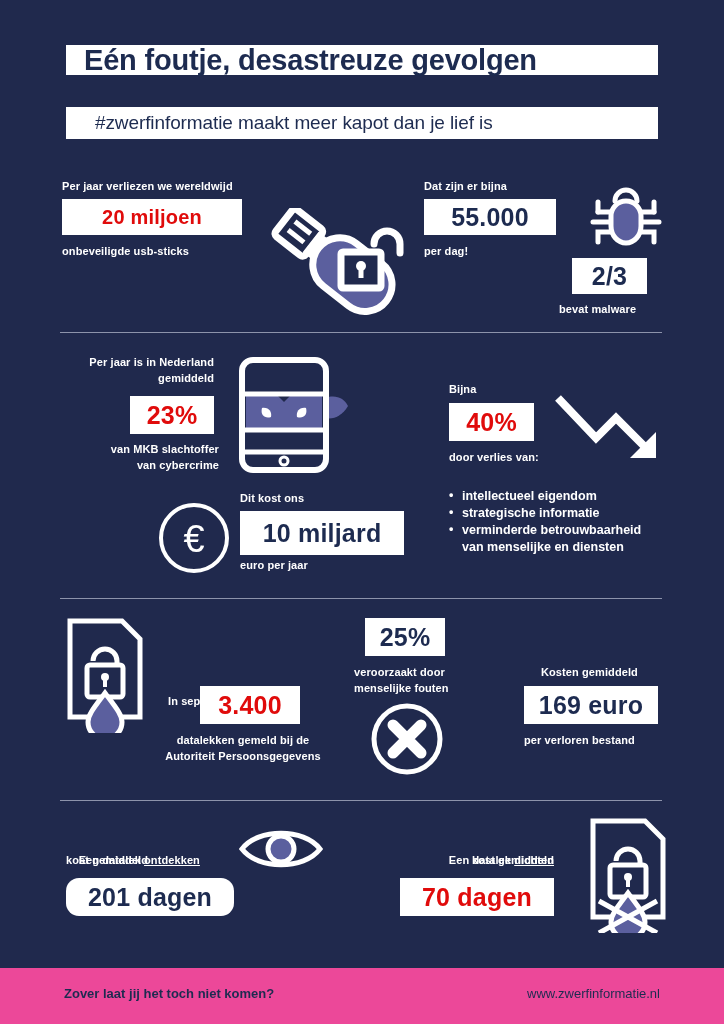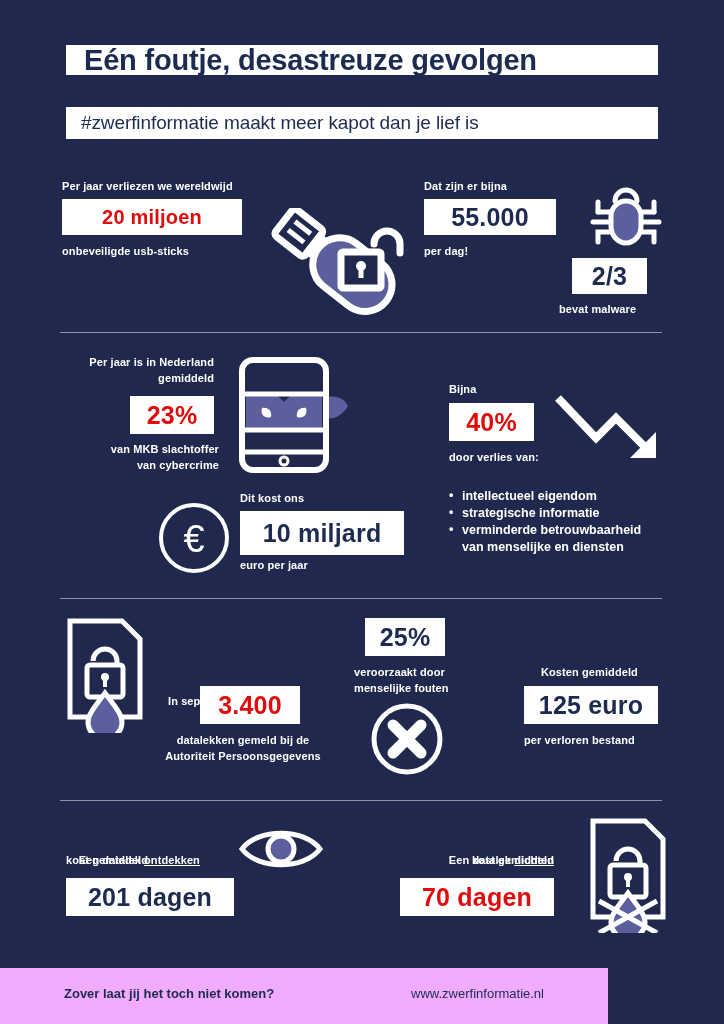--- a/index.html
+++ b/index.html
@@ -51,36 +51,36 @@
     left: 66px; top: 45px; width: 592px; height: 30px;
     color: #1d2b50;
     font-size: 29px; font-weight: bold;
     padding-left: 18px;
     letter-spacing: -0.2px;
   }
   #hdr-sub {
     left: 66px; top: 107px; width: 592px; height: 32px;
     color: #1d2b50;
     font-size: 19px; font-weight: normal;
-    padding-left: 15px;
+    padding-left: 29px;
     letter-spacing: -0.1px;
   }
 
   
   .divider {
     position: absolute;
     left: 60px; width: 602px; height: 1px;
     background: #8d93ab;
   }
 
   
   #footer {
     position: absolute;
-    left: 0; top: 968px; width: 608px; height: 56px;
-    background: #f0abfc;
+    left: 0; top: 968px; width: 724px; height: 56px;
+    background: #ec4899;
   }
   #footer-left {
     position: absolute; left: 64px; top: 18px;
     color: #1d2b50; font-size: 13px; font-weight: bold;
   }
   #footer-right {
     position: absolute; right: 64px; top: 18px;
     color: #1d2b50; font-size: 13px; font-weight: normal;
   }
 
@@ -236,32 +236,32 @@
   <div class="lbl" style="left:354px; top:664px;">veroorzaakt door</div>
   <div class="lbl" style="left:354px; top:680px;">menselijke fouten</div>
 
   <svg class="icon" style="left:369px; top:701px;" width="76" height="76" viewBox="0 0 76 76">
     <circle cx="38" cy="38" r="33" fill="none" stroke="#ffffff" stroke-width="5"></circle>
     <path d="M24 24 L52 52 M52 24 L24 52" stroke="#ffffff" stroke-width="11" stroke-linecap="round"></path>
   </svg>
 
   <div class="lbl" style="left:541px; top:664px;">Kosten gemiddeld</div>
 
-  <div class="chip navy" style="left:524px; top:686px; width:134px; height:38px; font-size:25px;">125 euro</div>
+  <div class="chip navy" style="left:524px; top:686px; width:134px; height:38px; font-size:25px;">169 euro</div>
 
   <div class="lbl" style="left:524px; top:732px;">per verloren bestand</div>
 
   <div class="divider" style="top:800px;"></div>
 
   <div class="lbl" style="left:66px; top:836px;">
     <span>Een datalek </span><span class="u">ontdekken</span>
   </div>
   <div class="lbl" style="left:66px; top:852px;">kost gemiddeld</div>
 
-  <div class="chip navy" style="left:66px; top:878px; width:168px; height:38px; font-size:25px;">201 dagen</div>
+  <div class="chip navy" style="left:66px; top:878px; width:168px; height:38px; font-size:25px;border-radius:13px;">201 dagen</div>
 
   <svg class="icon" style="left:238px; top:826px;" width="86" height="46" viewBox="0 0 86 46">
     <path d="M4 23 C20 2 66 2 82 23 C66 44 20 44 4 23 Z" fill="none" stroke="#ffffff" stroke-width="5"></path>
     <circle cx="43" cy="23" r="13" fill="#5b5f9e" stroke="#ffffff" stroke-width="5"></circle>
   </svg>
 
   <div class="lbl right" style="left:330px; top:836px; width:224px;">
     <span>Een datalek </span><span class="u">dichten</span>
   </div>
   <div class="lbl right" style="left:330px; top:852px; width:224px;">kost gemiddeld</div>

